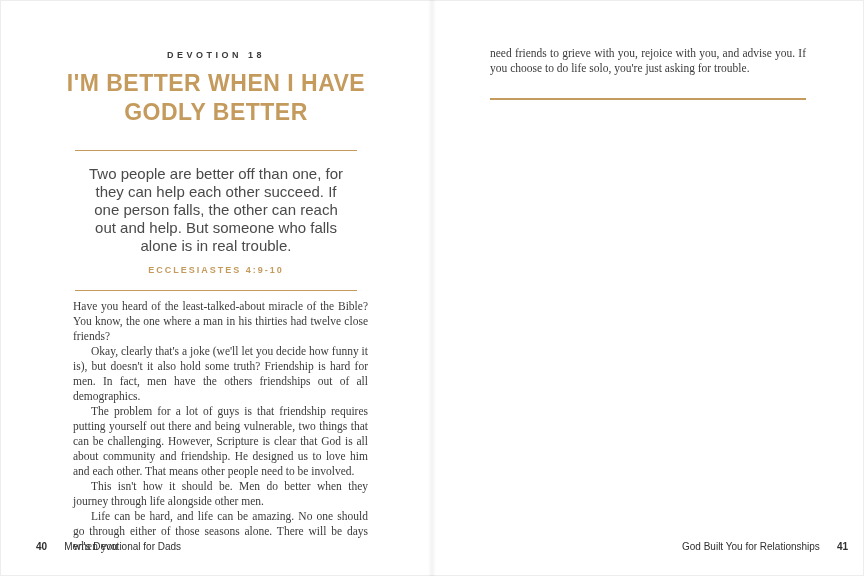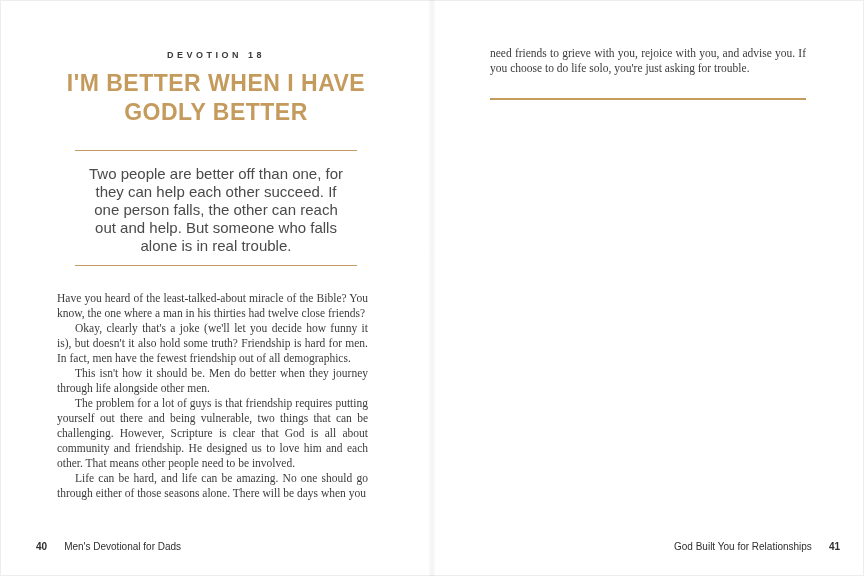--- a/index.html
+++ b/index.html
@@ -58,21 +58,21 @@
     text-align: center;
     font-family: "Liberation Sans", sans-serif;
     font-size: 9px;
     font-weight: bold;
     letter-spacing: 2px;
     color: var(--accent, #c49a5d);
     margin-bottom: 15px;
   }
 
   
-  .body-left  { margin-top: 25px; padding: 0 64px 0 57px; }
+  .body-left  { margin-top: 8px; padding: 0 64px 0 73px; }
   .body-right { padding: 46px 58px 0 58px; }
   .body-left p, .body-right p {
     margin: 0;
     font-size: 11.5px;
     line-height: 15px;
     text-align: justify;
   }
   p.indent { text-indent: 18px; }
 
   
@@ -89,47 +89,48 @@
   
   .footer {
     position: absolute;
     bottom: 24px;
     font-family: "Liberation Sans", sans-serif;
     font-size: 10px;
     color: #2f2f2f;
     white-space: nowrap;
   }
   .footer-left  { left: 36px; }
-  .footer-right { right: 24px; }
+  .footer-right { right: 16px; }
   .pagenum { font-weight: bold; }
   .footer-left .pagenum  { margin-right: 17px; }
   .footer-right .pagenum { margin-left: 17px; }
 </style>
 </head>
 <body>
 
 <div class="spread">
 
   <div class="page page-left">
 
     <div class="devotion-label">DEVOTION 18</div>
 
     <h1 class="title"><span>I'M BETTER WHEN I HAVE</span><br><span>GODLY BETTER</span></h1>
 
     <div class="quote-block">
       <hr class="rule">
       <p class="quote">Two people are better off than one, for they can help each other succeed. If one person falls, the other can reach out and help. But someone who falls alone is in real trouble.</p>
+      <div class="quote-ref">ECCLESIASTES 4:9-10</div>
       <hr class="rule">
     </div>
 
     <div class="body-left">
       <p>Have you heard of the least-talked-about miracle of the Bible? You know, the one where a man in his thirties had twelve close friends?</p>
-      <p class="indent">Okay, clearly that's a joke (we'll let you decide how funny it is), but doesn't it also hold some truth? Friendship is hard for men. In fact, men have the fewest friendship out of all demographics.</p>
+      <p class="indent">Okay, clearly that's a joke (we'll let you decide how funny it is), but doesn't it also hold some truth? Friendship is hard for men. In fact, men have the others friendships out of all demographics.</p>
+      <p class="indent">The problem for a lot of guys is that friendship requires putting yourself out there and being vulnerable, two things that can be challenging. However, Scripture is clear that God is all about community and friendship. He designed us to love him and each other. That means other people need to be involved.</p>
       <p class="indent">This isn't how it should be. Men do better when they journey through life alongside other men.</p>
-      <p class="indent">The problem for a lot of guys is that friendship requires putting yourself out there and being vulnerable, two things that can be challenging. However, Scripture is clear that God is all about community and friendship. He designed us to love him and each other. That means other people need to be involved.</p>
       <p class="indent">Life can be hard, and life can be amazing. No one should go through either of those seasons alone. There will be days when you</p>
     </div>
 
     <div class="footer footer-left">
       <span class="pagenum">40</span><span class="footer-text">Men's Devotional for Dads</span>
     </div>
 
   </div>
 
   <div class="page page-right">

